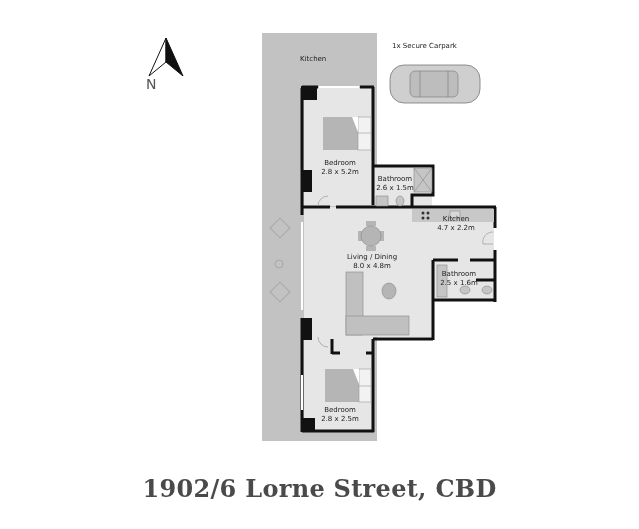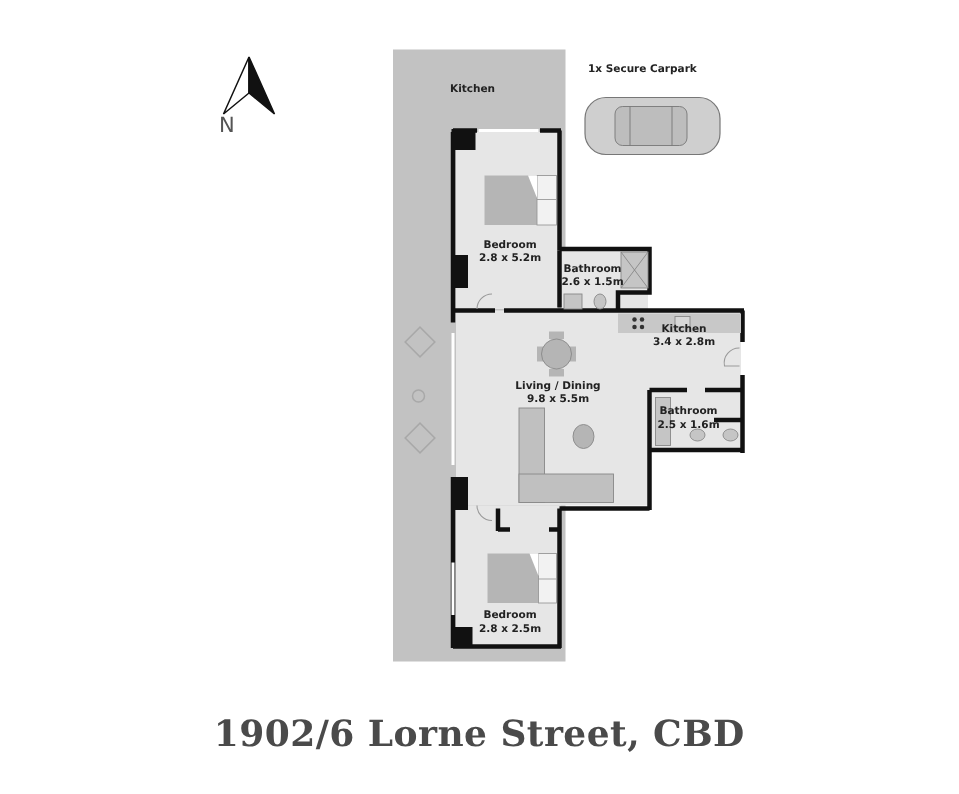--- a/index.html
+++ b/index.html
@@ -1,18 +1,18 @@
 <!DOCTYPE html>
 <html><head>
   <meta charset="utf-8">
   <style>
     html, body { margin: 0; padding: 0; background: #ffffff; }
     body { width: 639px; height: 529px; position: relative; overflow: hidden; font-family: "DejaVu Sans", sans-serif; }
     svg { position: absolute; left: 0; top: 0; }
-    .label { position: absolute; font-size: 7px; font-weight: bold; color: #222; text-align: center; line-height: 9px; white-space: nowrap; }
+    .label { position: absolute; font-size: 7px; font-weight: normal; color: #222; text-align: center; line-height: 9px; white-space: nowrap; }
     .title { position: absolute; left: 0; width: 639px; top: 474px; text-align: center; font-family: "DejaVu Serif", serif; font-weight: bold; font-size: 24px; color: #4a4a4a; letter-spacing: 0.3px; }
     .north { position: absolute; left: 146px; top: 76px; font-family: "DejaVu Sans", sans-serif; font-size: 14px; color: #555; }
   </style>
 </head>
 <body>
 
 <svg width="639" height="529">
 
   <g>
     <polygon points="166,38 149,76 166,62" fill="#ffffff" stroke="#111" stroke-width="1"></polygon>
@@ -157,25 +157,25 @@
 <div class="label" style="left:315px;top:159px;width:50px;">
   <div>Bedroom</div>
   <div>2.8 x 5.2m</div>
 </div>
 <div class="label" style="left:373px;top:175px;width:44px;">
   <div>Bathroom</div>
   <div>2.6 x 1.5m</div>
 </div>
 <div class="label" style="left:433px;top:215px;width:46px;">
   <div>Kitchen</div>
-  <div>3.4 x 2.8m</div>
+  <div>4.7 x 2.2m</div>
 </div>
 <div class="label" style="left:340px;top:253px;width:64px;">
   <div>Living / Dining</div>
-  <div>9.8 x 5.5m</div>
+  <div>8.0 x 4.8m</div>
 </div>
 <div class="label" style="left:436px;top:270px;width:46px;">
   <div>Bathroom</div>
   <div>2.5 x 1.6m</div>
 </div>
 <div class="label" style="left:315px;top:406px;width:50px;">
   <div>Bedroom</div>
   <div>2.8 x 2.5m</div>
 </div>
 

